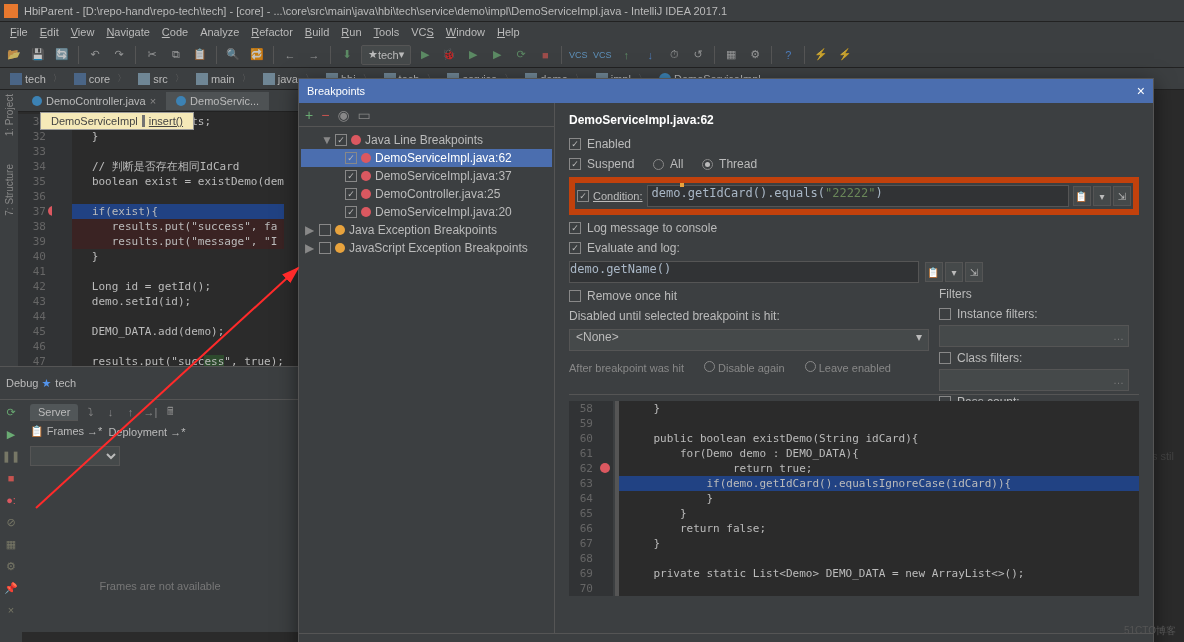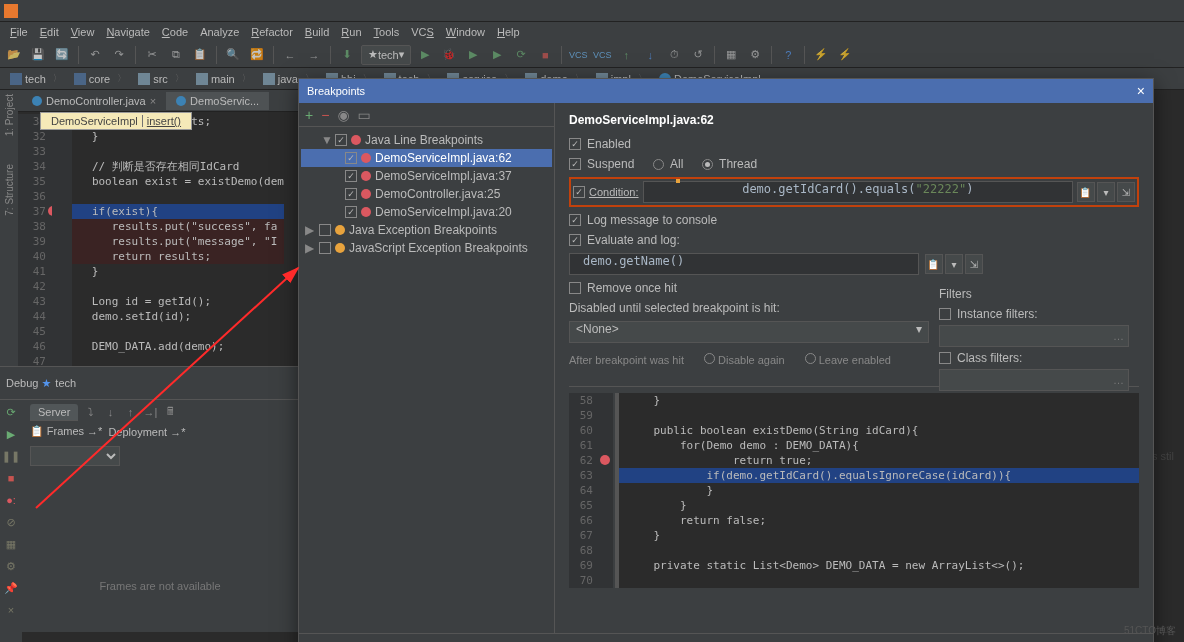--- a/index.html
+++ b/index.html
@@ -35,21 +35,21 @@
 
 .editor-tabs { position:absolute; top:90px; left:18px; height:22px; background:#3c3f41; display:flex; align-items:center; padding-left:4px; border-bottom:1px solid #222; width: 280px; }
 .editor-tab { padding:3px 10px; background:#3c3f41; color:#bbb; display:flex; align-items:center; gap:4px; }
 .editor-tab.active { background:#4e5254; }
 .editor-tab .close { color:#888; }
 .editor-tab .dot{ width:10px;height:10px;background:#3c82b4;border-radius:50%; }
 
 
 .tip { position:absolute; top:112px; left:40px; background:#f5e9b8; color:#444; padding:2px 6px; font-size:11px; z-index:10; border:1px solid #999; }
 .tip span { padding:0 4px; }
-.tip .sep { border-left:1px solid #737373;text-decoration:underline; }
+.tip .sep { border-left:3px solid #737373;text-decoration:underline; }
 
 
 .code-left { position:absolute; top:114px; left:18px; width:280px; height:252px; background:#2b2b2b; font-family:Consolas,monospace; font-size:11px; }
 .gutter { position:absolute; left:0; top:0; width:34px; height:100%; background:#313335; }
 .gutter .ln { height:15px; line-height:15px; text-align:right; padding-right:6px; color:#666; }
 .gutter .bp { position:absolute; right:-6px; width:10px;height:10px;background:#db5860;border-radius:50%; }
 .code-body { position:absolute; left:54px; top:0; }
 .code-body .cl { height:15px; line-height:15px; white-space:pre; }
 .code-body .sel { background:#214283; }
 .code-body .bp-line { background:#3a2323; } .str{color:#6a8759;} .fun{color:#a9b7c6;}
@@ -95,27 +95,27 @@
 .tree-node .bp-dot{width:10px;height:10px;background:#db5860;border-radius:50%;}
 .tree-arrow{color:#888;width:10px;}
 
 .bp-details { flex:1; padding:10px 14px; display:flex; flex-direction:column; gap:6px; overflow:hidden; }
 .bp-details h3 { color:#fff; font-weight:bold; font-size:12px; margin-bottom:4px; }
 .row { display:flex; align-items:center; gap:6px; font-size:12px; }
 .chk2 { width:12px;height:12px;border:1px solid #888;display:inline-flex;align-items:center;justify-content:center;font-size:9px; }
 .chk2.on::before{content:"✓";color:#bbb;}
 .radio { width:11px;height:11px;border:1px solid #888;border-radius:50%;display:inline-flex;align-items:center;justify-content:center; }
 .radio.on::before{content:"";width:5px;height:5px;background:#bbb;border-radius:50%;}
-.cond-row { border:2px solid #c2410c; padding:2px; display:flex; align-items:center; gap:4px;text-align:center; }
+.cond-row { border:6px solid #c2410c; padding:2px; display:flex; align-items:center; gap:4px; }
 .cond-input { flex:1; background:#313335; border:1px solid #555; height:22px; padding:0 4px; font-family:Consolas,monospace; font-size:12px; color:#a9b7c6; position:relative; }
 .cond-input .mark{position:absolute;left:32px;top:-3px;width:4px;height:4px;background:#e8a33d;}
 .field-btns{display:flex;gap:2px;align-items:center;}
 .field-btns span{width:18px;height:20px;background:#45494a;border:1px solid #555;display:flex;align-items:center;justify-content:center;font-size:10px;}
 
-.eval-input { width:350px; background:#313335; border:1px solid #555; height:22px; padding:0 13px; font-family:Consolas,monospace; font-size:12px; color:#a9b7c6; }
+.eval-input { width:350px; background:#313335; border:1px solid #555; height:22px; padding:0 0; font-family:Consolas,monospace; font-size:12px; color:#a9b7c6; }
 .select-wide { width:360px; background:#45494a; border:1px solid #555; height:22px; padding:0 6px; display:flex; align-items:flex-start; justify-content:space-between; }
 
 .filters-col { position:absolute; right:24px; top:208px; width:190px; }
 .filters-col h4 { color:#bbb; font-size:12px; font-weight:normal; margin-bottom:6px; }
 .filters-col .row { margin:4px 0; }
 .filter-box { background:#45494a; border:1px solid #555; height:22px; display:flex; align-items:center; justify-content:flex-end; padding:0 4px; margin:2px 0; }
 .filter-box span{color:#777;}
 .pass-input{ background:#45494a; border:1px solid #555; height:22px; width:160px; }
 
 .after-hit { display:flex; gap:20px; align-items:center; color:#888; margin-top:4px; }
@@ -137,20 +137,21 @@
 
 .arrow { position:absolute; pointer-events:none; z-index:100; }
 
 .fav-tab{position:absolute;left:0;bottom:0;writing-mode:vertical-rl;transform:rotate(180deg);font-size:10px;color:#888;padding:8px 2px;}
 </style>
 </head>
 <body>
 
 <div class="title-bar">
   <span class="logo"></span>
+  <span>HbiParent - [D:\repo-hand\repo-tech\tech] - [core] - ...\core\src\main\java\hbi\tech\service\demo\impl\DemoServiceImpl.java - IntelliJ IDEA 2017.1</span>
 </div>
 
 <div class="menu-bar" id="menu-bar">
     <span><u>F</u>ile</span>
     <span><u>E</u>dit</span>
     <span><u>V</u>iew</span>
     <span><u>N</u>avigate</span>
     <span><u>C</u>ode</span>
     <span>Analyze</span>
     <span><u>R</u>efactor</span>
@@ -267,21 +268,20 @@
   <div class="code-body" id="code-left-body">
       <div class="cl">      <kw>return</kw> results;</div>
       <div class="cl">   }</div>
       <div class="cl"></div>
       <div class="cl">   <cmt>// 判断是否存在相同IdCard</cmt></div>
       <div class="cl">   <kw>boolean</kw> exist = existDemo(dem</div>
       <div class="cl"></div>
       <div class="cl sel">   <kw>if</kw>(exist){</div>
       <div class="cl bp-line">      results.put(<str>"success"</str>, <kw>fa</kw></div>
       <div class="cl bp-line">      results.put(<str>"message"</str>, <str>"I</str></div>
-      <div class="cl bp-line">      <kw>return</kw> results;</div>
       <div class="cl">   }</div>
       <div class="cl"></div>
       <div class="cl">   Long id = getId();</div>
       <div class="cl">   demo.setId(id);</div>
       <div class="cl"></div>
       <div class="cl">   DEMO_DATA.add(demo);</div>
       <div class="cl"></div>
       <div class="cl">   results.put(<str>"succ<span style="background:#2d4a2d">ess</span>"</str>, <kw>true</kw>);</div>
     </div>
 </div>

